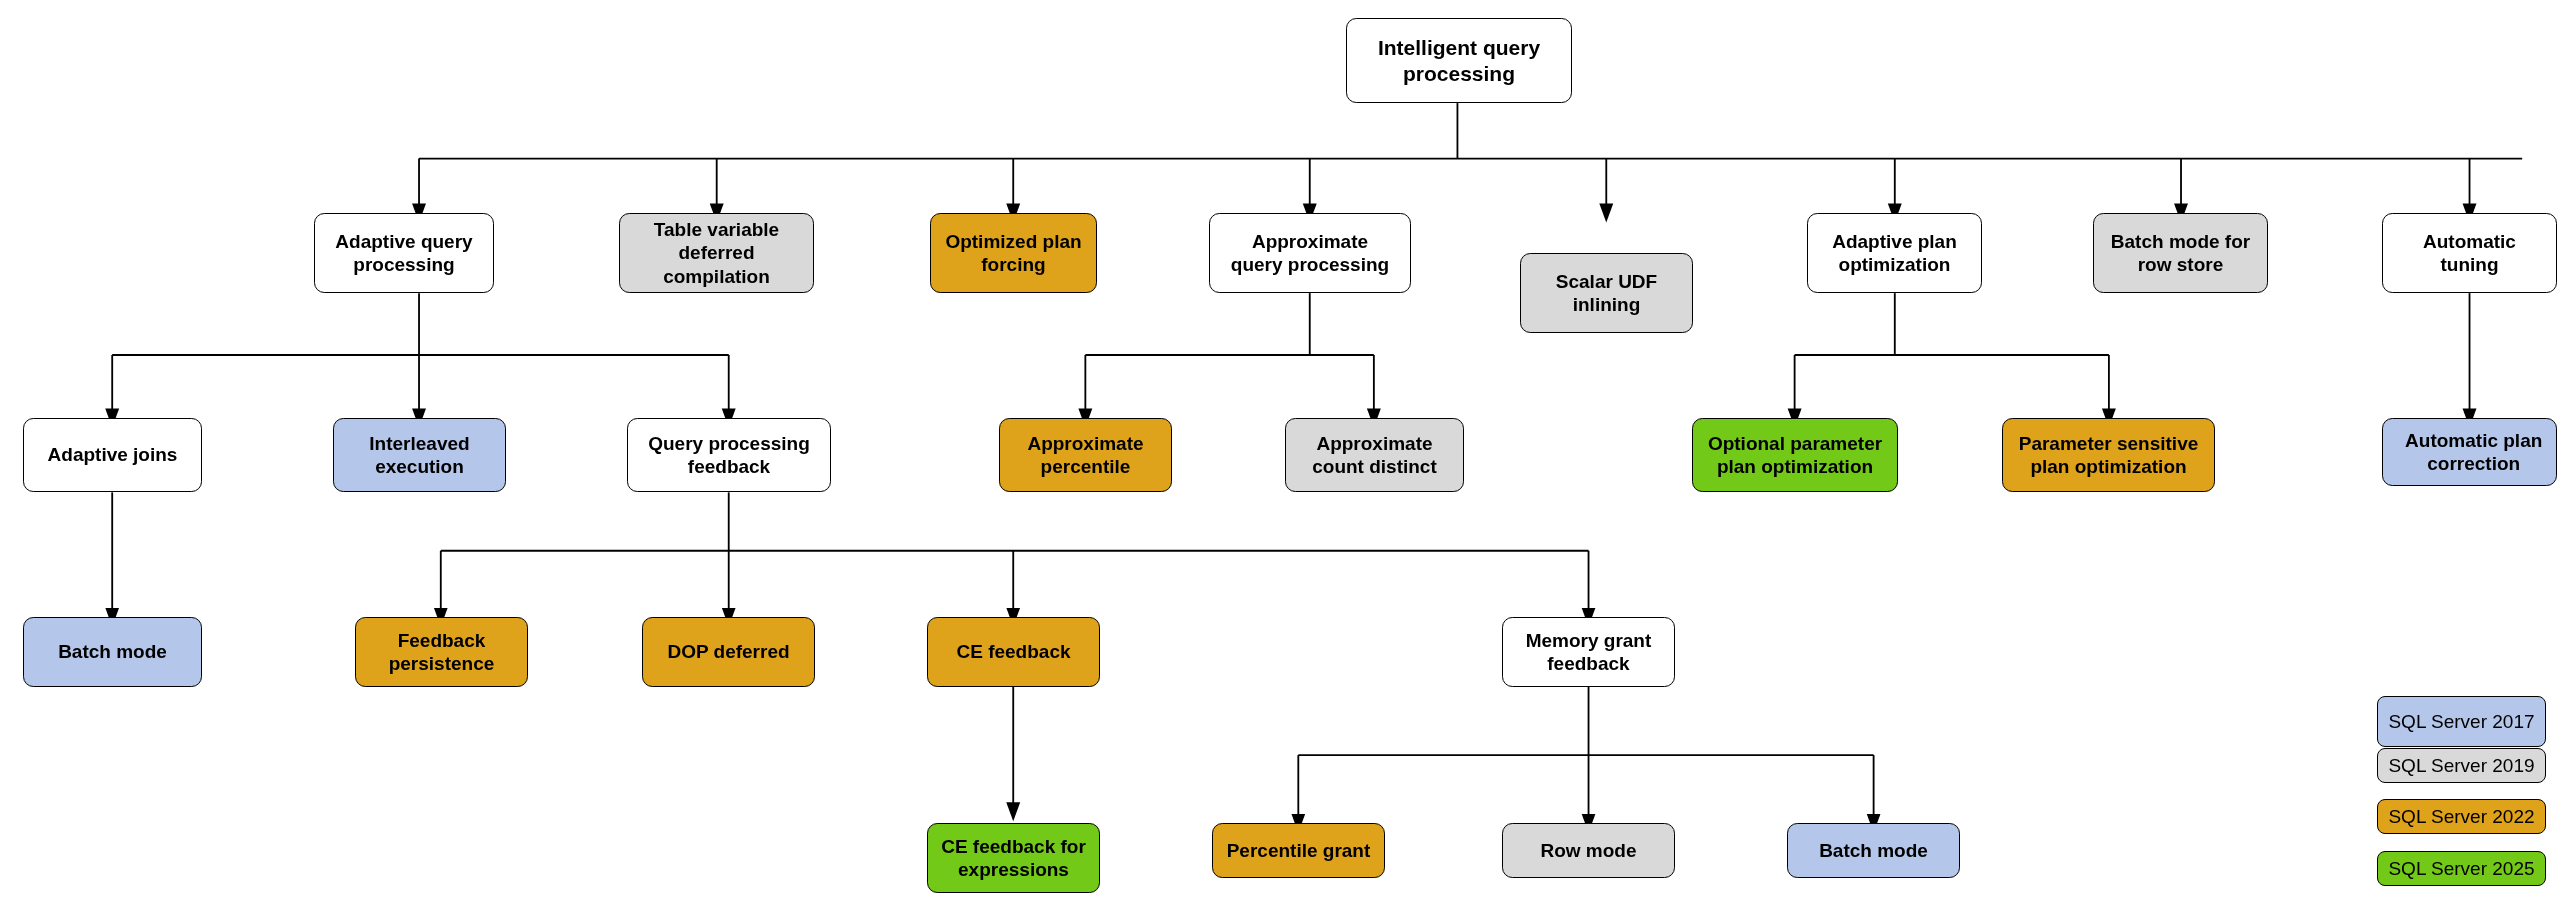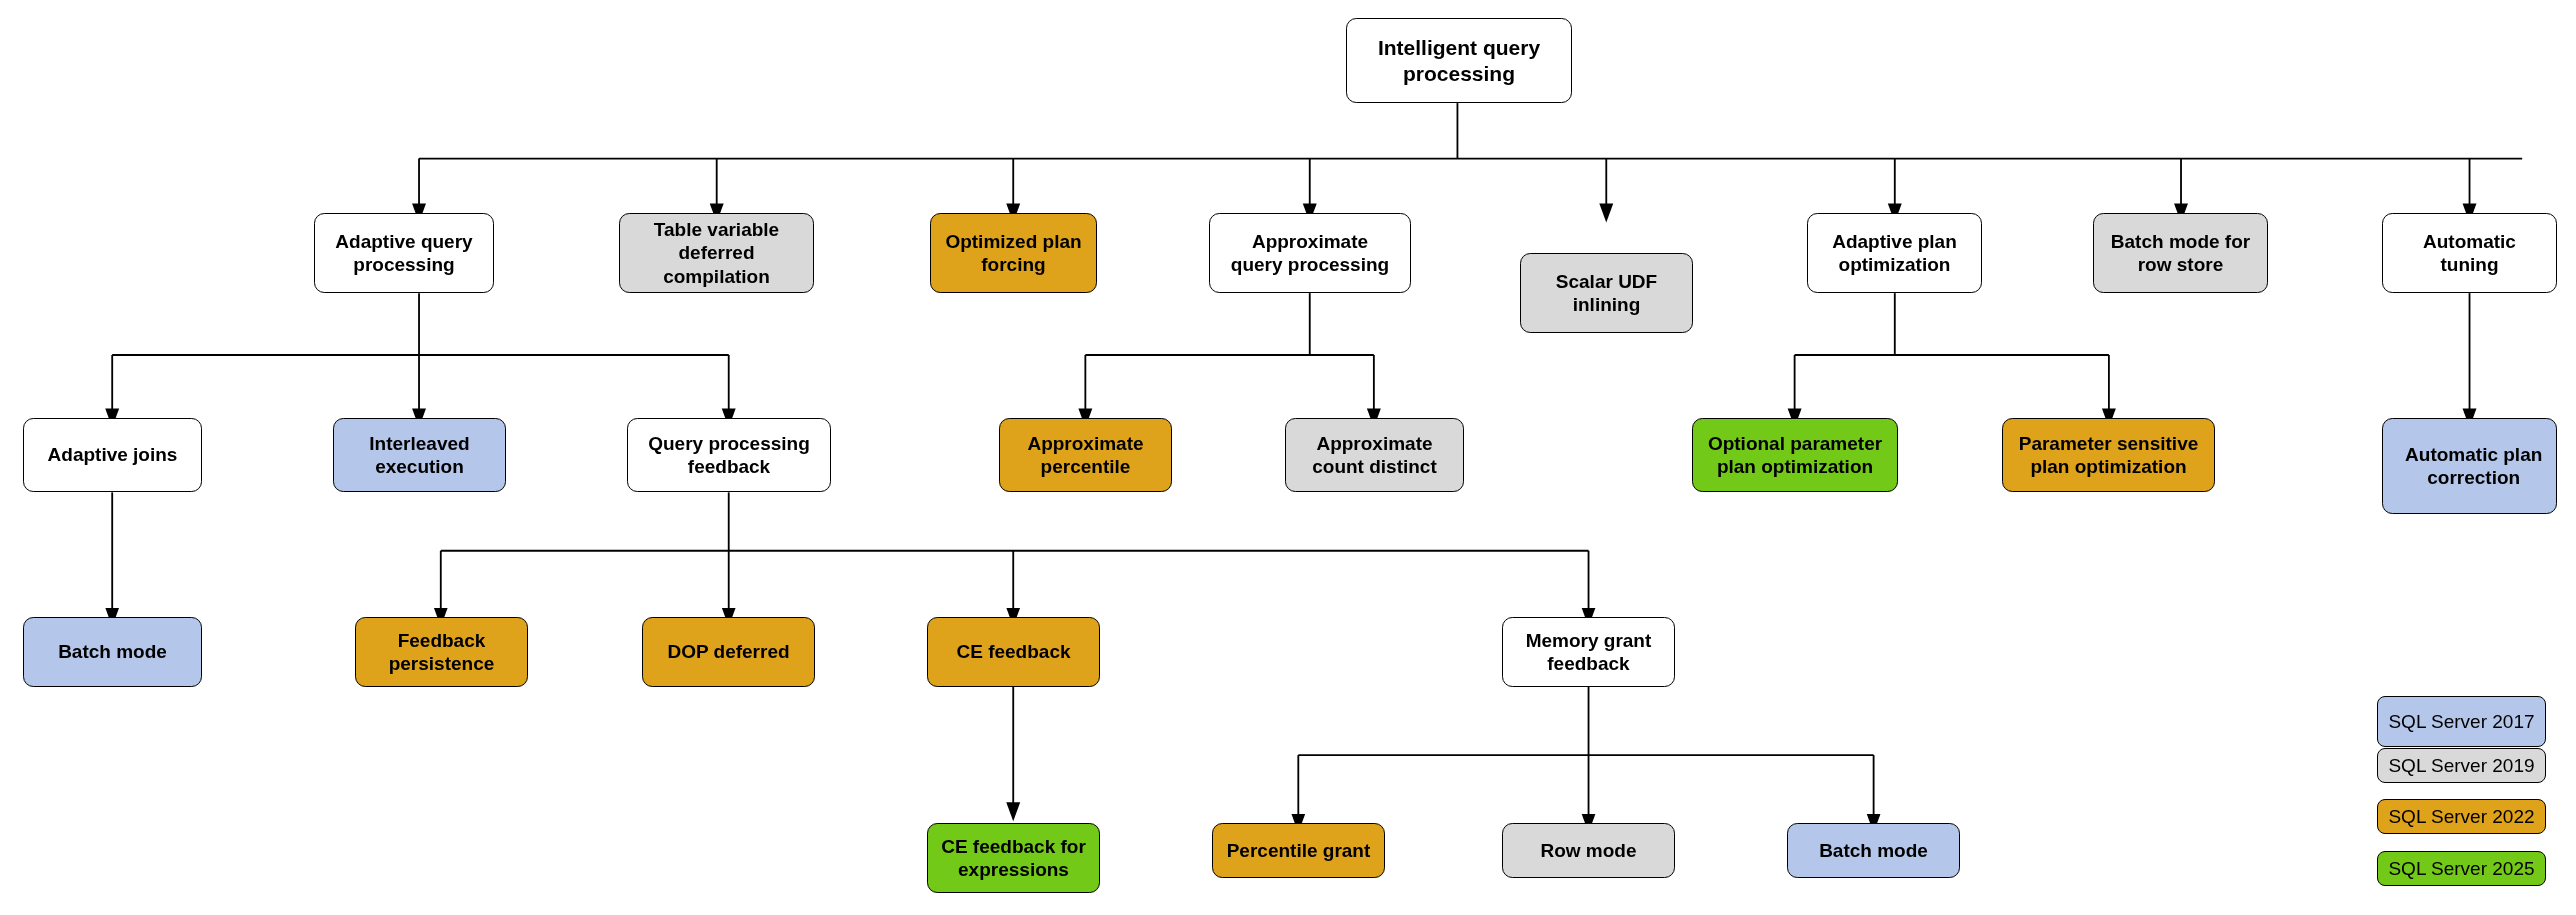--- a/index.html
+++ b/index.html
@@ -169,21 +169,21 @@
 
   <div class="node lvl-3 fill-gray" style="left:1285px; top:418px; width:179px; height:74px;">Approximate
 count distinct</div>
 
   <div class="node lvl-3 fill-green" style="left:1692px; top:418px; width:206px; height:74px;">Optional parameter
 plan optimization</div>
 
   <div class="node lvl-3 fill-orange" style="left:2002px; top:418px; width:213px; height:74px;">Parameter sensitive
 plan optimization</div>
 
-  <div class="node lvl-3 fill-blue" style="left:2382px; top:418px; width:175px; height:96px;padding-left:13px;">Automatic plan
+  <div class="node lvl-3 fill-blue" style="left:2382px; top:418px; width:175px; height:68px;padding-left:13px;">Automatic plan
 correction</div>
 
   <div class="node lvl-4 fill-blue" style="left:23px; top:617px; width:179px; height:70px;">Batch mode</div>
 
   <div class="node lvl-4 fill-orange" style="left:355px; top:617px; width:173px; height:70px;">Feedback
 persistence</div>
 
   <div class="node lvl-4 fill-orange" style="left:642px; top:617px; width:173px; height:70px;">DOP deferred</div>
 
   <div class="node lvl-4 fill-orange" style="left:927px; top:617px; width:173px; height:70px;">CE feedback</div>

